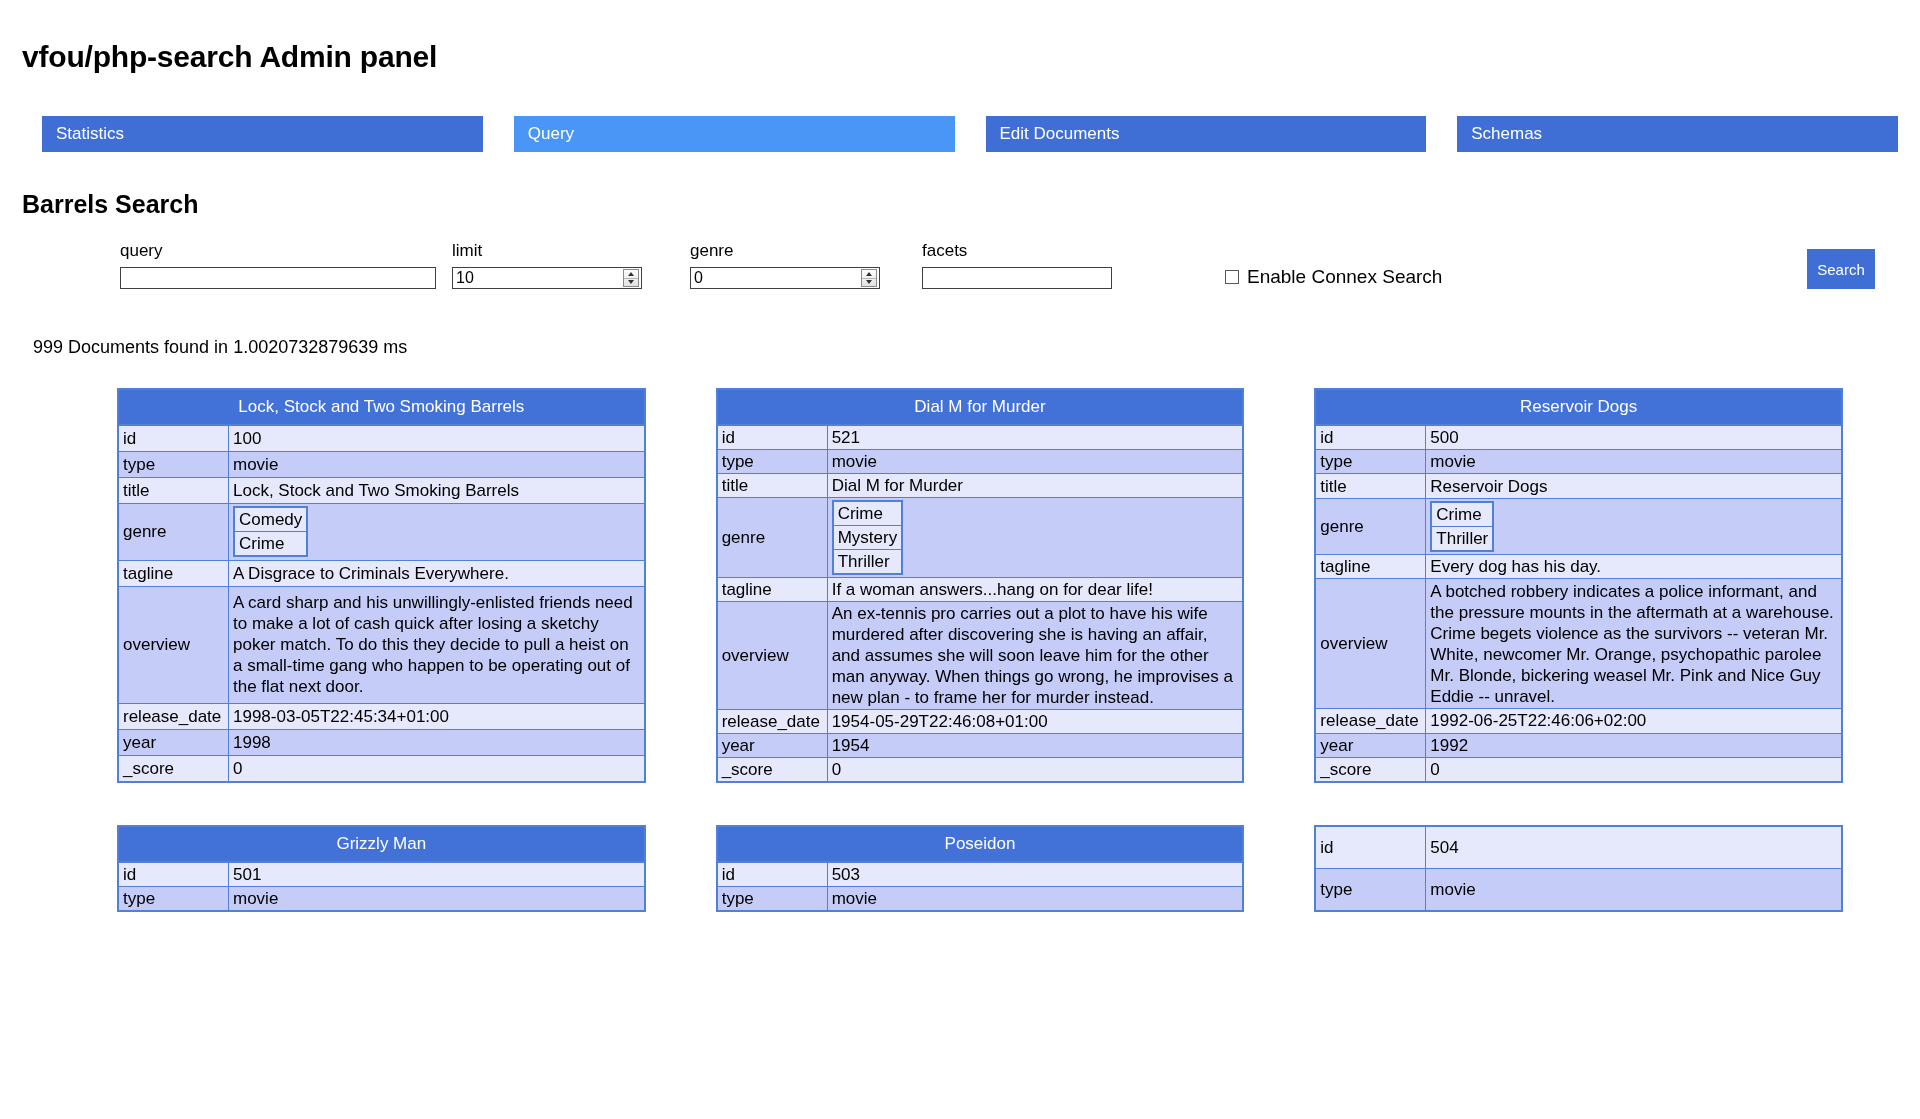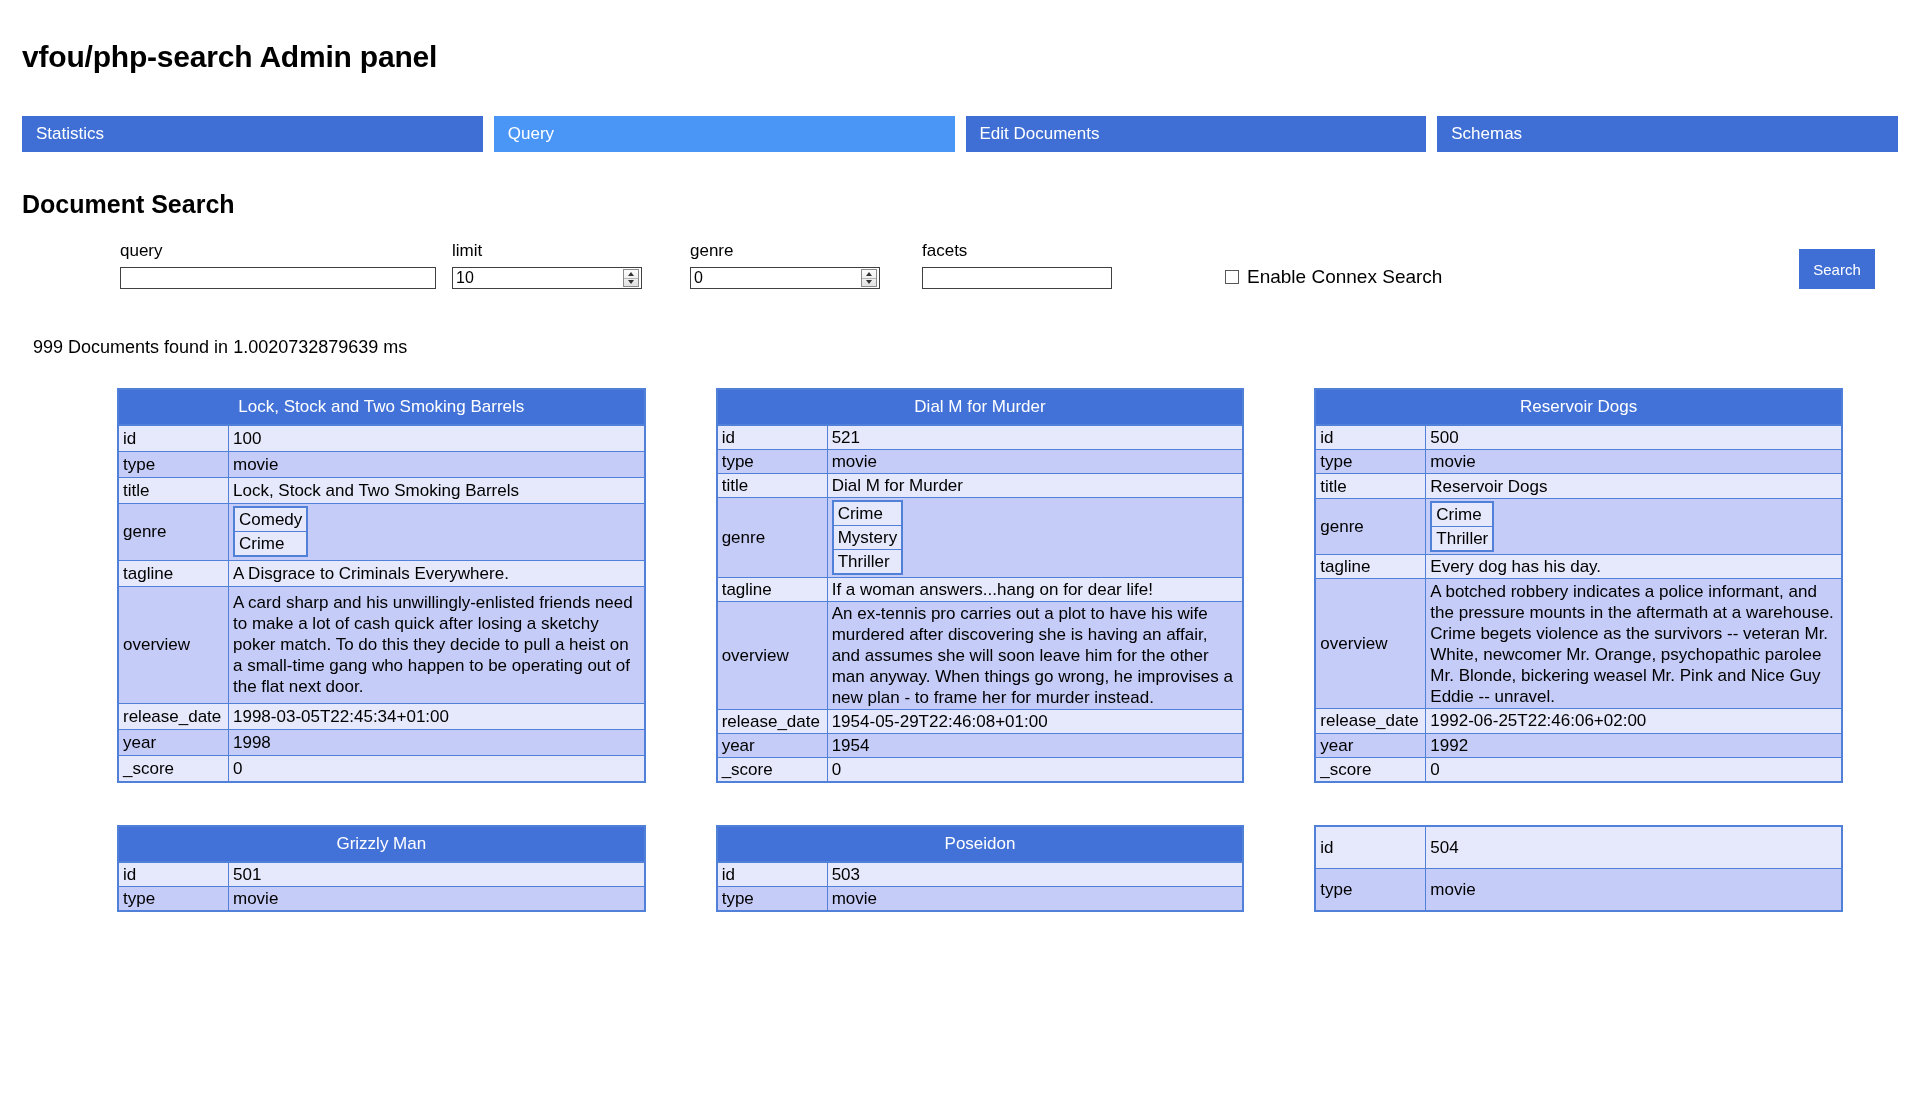--- a/index.html
+++ b/index.html
@@ -35,20 +35,21 @@
   .tab {
     flex: 1 1 0;
     background: #3f6fd4;
     color: #ffffff;
     font-size: 17px;
     padding: 8px 14px;
     box-sizing: border-box;
     line-height: 20px;
     cursor: pointer;
     user-select: none;
+    margin-left: 20px;
   }
   .tab.active {
     background: #4a96f7;
   }
   h2.section-title {
     font-size: 25px;
     font-weight: bold;
     margin: 0;
     padding: 38px 0 0 0;
   }
@@ -134,21 +135,21 @@
   }
   .connex-label { font-size: 19px; line-height: 22px; }
   .search-btn {
     margin-left: auto;
     margin-right: 23px;
     background: #3f6fd4;
     color: #fff;
     border: none;
     font-family: "Liberation Sans", sans-serif;
     font-size: 15px;
-    width: 76px;
+    width: 68px;
     height: 40px;
     cursor: pointer;
   }
   .result-count {
     font-size: 18px;
     margin: 0;
     padding: 48px 0 0 11px;
   }
   .cards-grid {
     display: grid;
@@ -206,21 +207,21 @@
 
   <h1 class="app-title">vfou/php-search Admin panel</h1>
 
   <div class="tabs" id="tab-bar">
       <div class="tab"><span>Statistics</span></div>
       <div class="tab active"><span>Query</span></div>
       <div class="tab"><span>Edit Documents</span></div>
       <div class="tab"><span>Schemas</span></div>
     </div>
 
-  <h2 class="section-title">Document Search</h2>
+  <h2 class="section-title">Barrels Search</h2>
 
   <div class="form-row">
 
     <div class="field field-query">
       <label>query</label>
       <input class="inp inp-query" type="text" value="" style="">
     </div>
 
     <div class="field field-limit">
       <label>limit</label>

